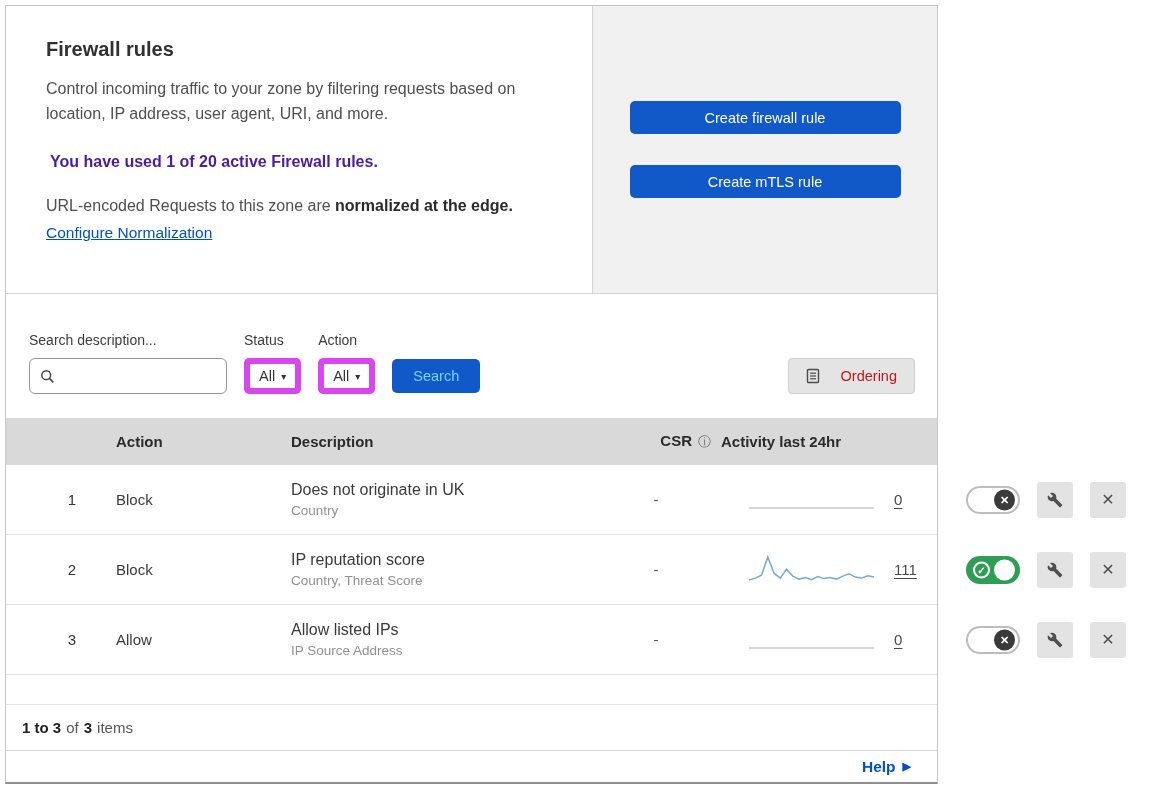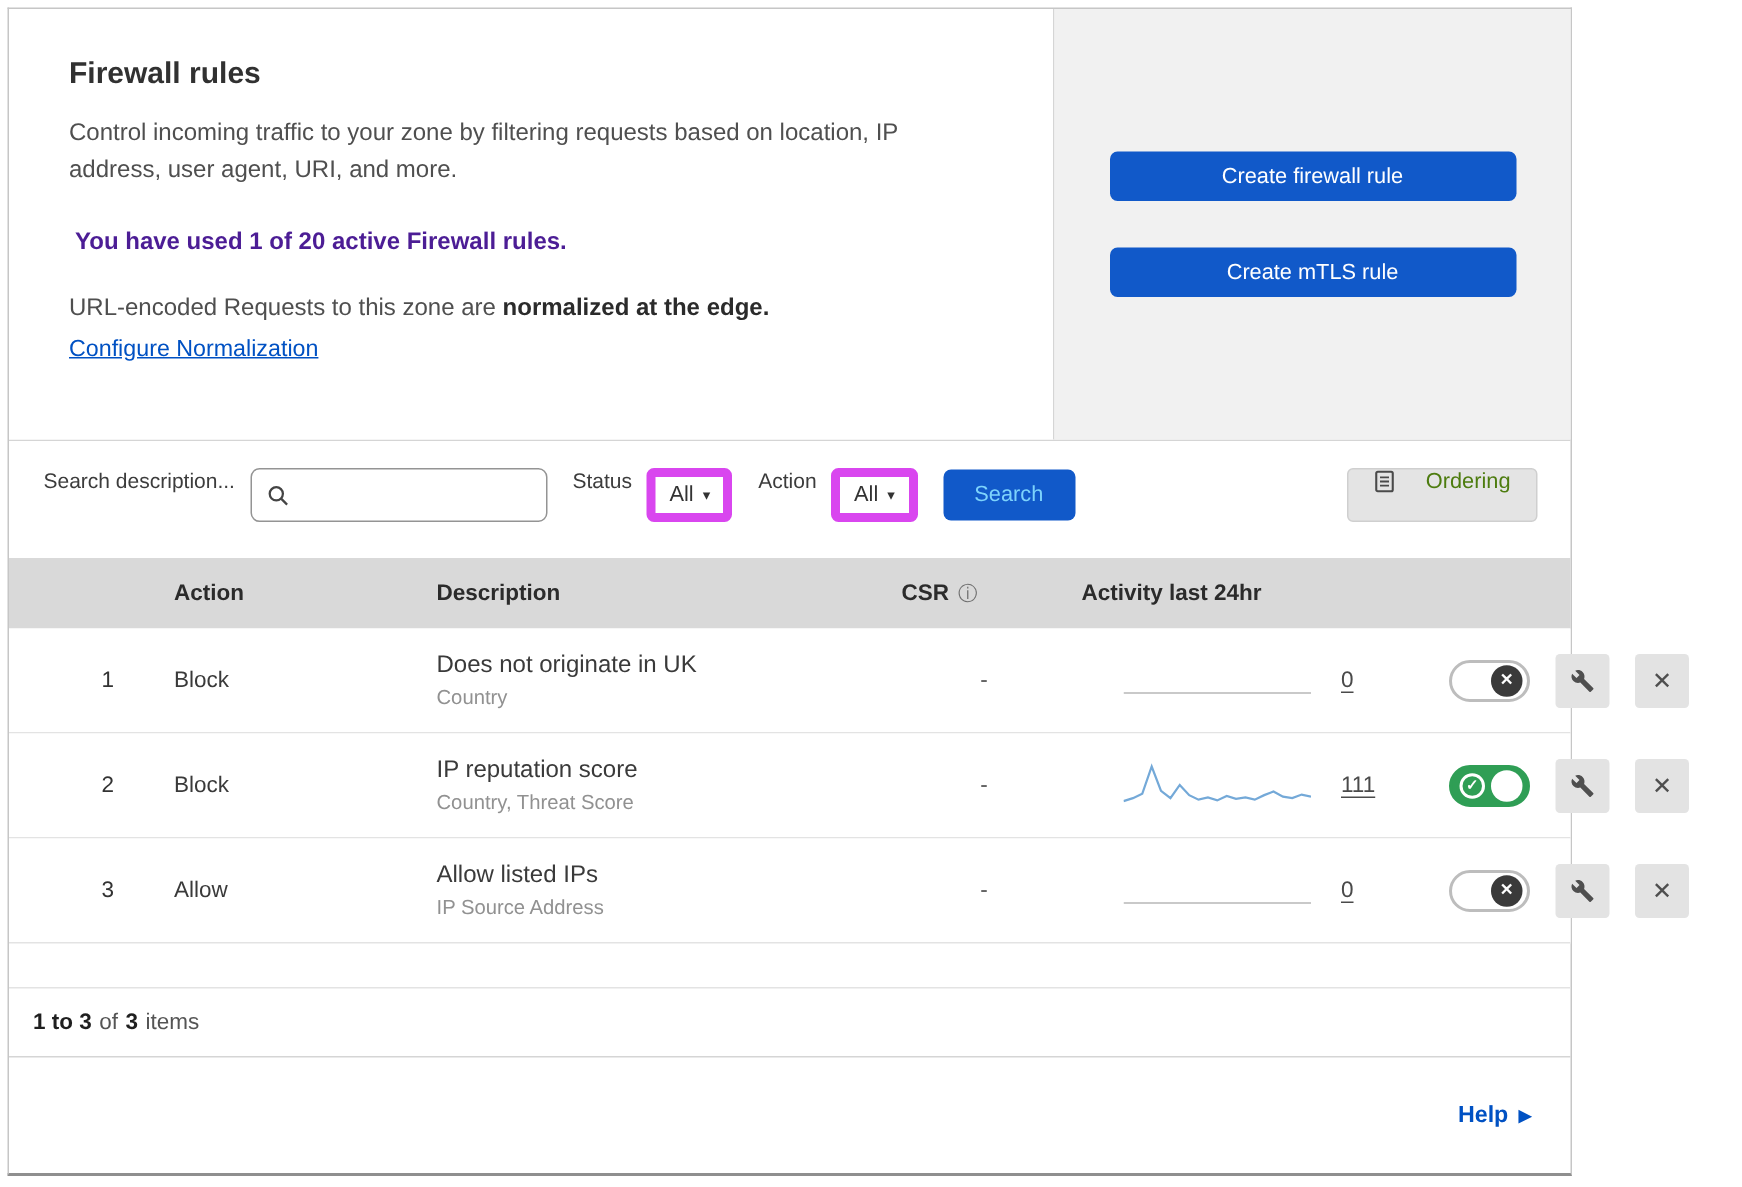--- a/index.html
+++ b/index.html
@@ -4,21 +4,21 @@
 <style>
   * { box-sizing: border-box; }
   body {
     margin: 0;
     padding: 5px;
     background: #fff;
     font-family: "Liberation Sans", sans-serif;
     color: #333;
   }
   .app {
-    width: 1043px;
+    width: 933px;
     height: 779px;
     border: 1px solid #c6c6c6;
     border-bottom: 2px solid #8f8f8f;
     display: flex;
     flex-direction: column;
     background: #fff;
   }
 
   
   .top { display: flex; height: 288px; border-bottom: 1px solid #d5d5d5; flex: 0 0 auto; }
@@ -37,21 +37,21 @@
     width: 271px; height: 33px; background: #1159c9; color: #fff;
     border: none; border-radius: 5px; font-size: 14.5px; cursor: pointer;
     font-family: inherit;
   }
 
   
   .filters {
     display: flex; align-items: flex-end; gap: 17px;
     padding: 18px 22px 24px 23px; flex: 0 0 auto;
   }
-  .fgroup { display: flex; flex-direction: row; gap: 10px; }
+  .fgroup { display: flex; flex-direction: column; gap: 10px; margin-top: 20px; }
   .flabel { font-size: 14px; color: #3c3c3c; }
   .search-box {
     width: 198px; height: 36px; border: 1px solid #949494; border-radius: 6px;
     background: #fff; display: flex; align-items: center; padding-left: 10px; gap: 6px;
   }
   .search-box input {
     border: none; outline: none; flex: 1; font-size: 14px; font-family: inherit;
     background: transparent; min-width: 0;
   }
   .dropdown {
@@ -61,37 +61,37 @@
   }
   .caret { font-size: 10px; color: #333; }
   .btn-search {
     height: 34px; padding: 0 21px; background: #1159c9; color: #7dd3fc;
     border: none; border-radius: 5px; font-size: 14.5px; cursor: pointer; font-family: inherit;
     margin-bottom: 1px;
   }
   .btn-ordering {
     margin-left: auto; height: 36px; padding: 0 17px;
     background: #e4e4e4; border: 1px solid #cfcfcf; border-radius: 4px;
-    color: #4d7c0f; font-size: 14.5px; display: flex; gap: 21px;
+    color: #b91c1c; font-size: 14.5px; display: flex; align-items: center; gap: 21px;
     cursor: pointer; font-family: inherit;
   }
 
   
   .thead, .trow {
     display: grid;
     grid-template-columns: 90px 175px 330px 110px 255px 1fr;
     align-items: center;
   }
   .thead {
     background: #d9d9d9; height: 47px; font-weight: 700; font-size: 15px; color: #2b2b2b;
     flex: 0 0 auto;
   }
   .th.action, .td.action { padding-left: 20px; }
   .th.descr, .td.descr { padding-left: 20px; }
-  .th.csr { text-align: left; }
+  .th.csr { text-align: right; }
   .th.csr .info { color: #6f6f6f; font-weight: 400; font-size: 13px; margin-left: 6px; }
   .th.activity { padding-left: 10px; }
   .trow {
     height: 70px; border-bottom: 1px solid #e3e3e3; font-size: 15px; color: #3a3a3a;
     flex: 0 0 auto; background: #fff;
   }
   .td.num { text-align: right; padding-right: 20px; color: #333; }
   .d-title { font-size: 16px; color: #3a3a3a; }
   .d-sub { font-size: 13.5px; color: #919191; margin-top: 4px; }
   .td.csr { text-align: center; color: #555; }

